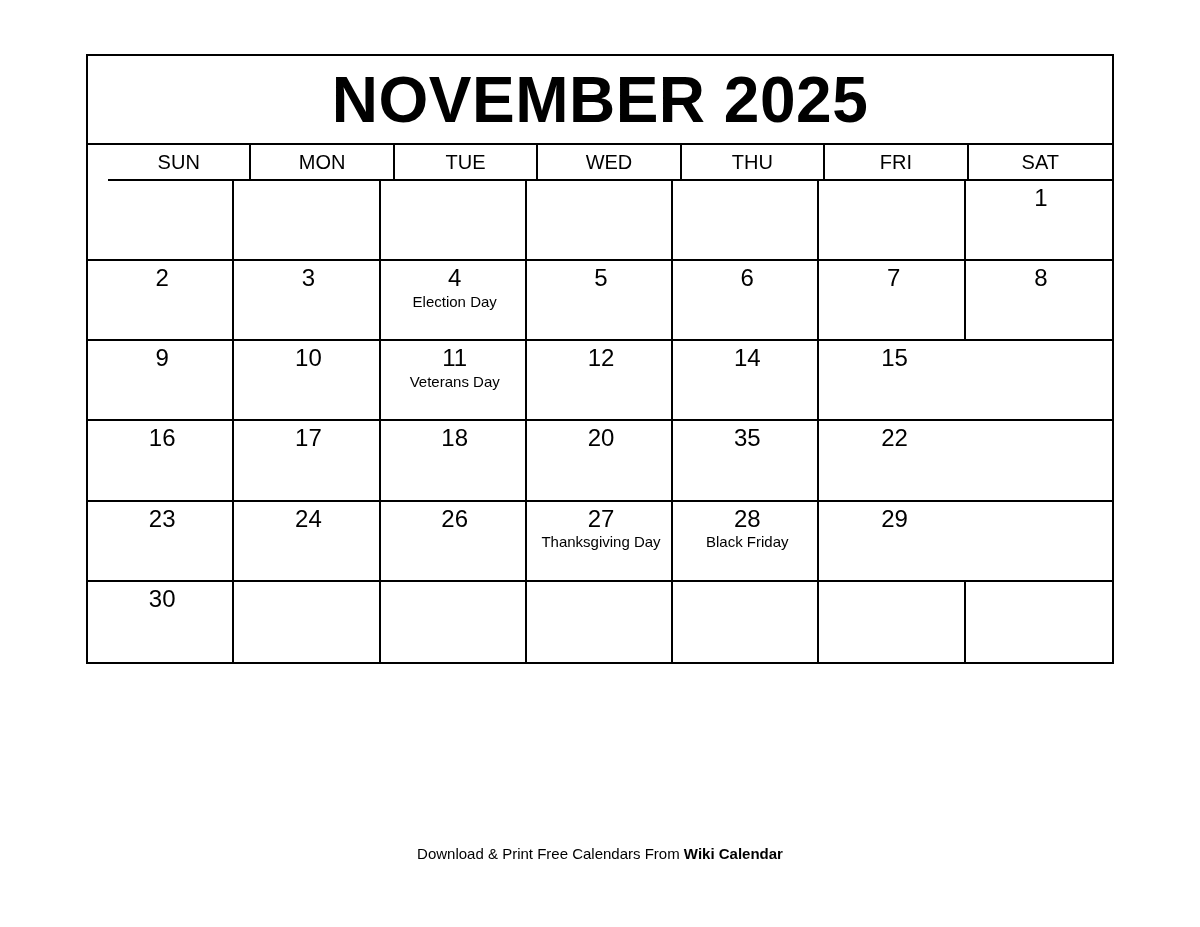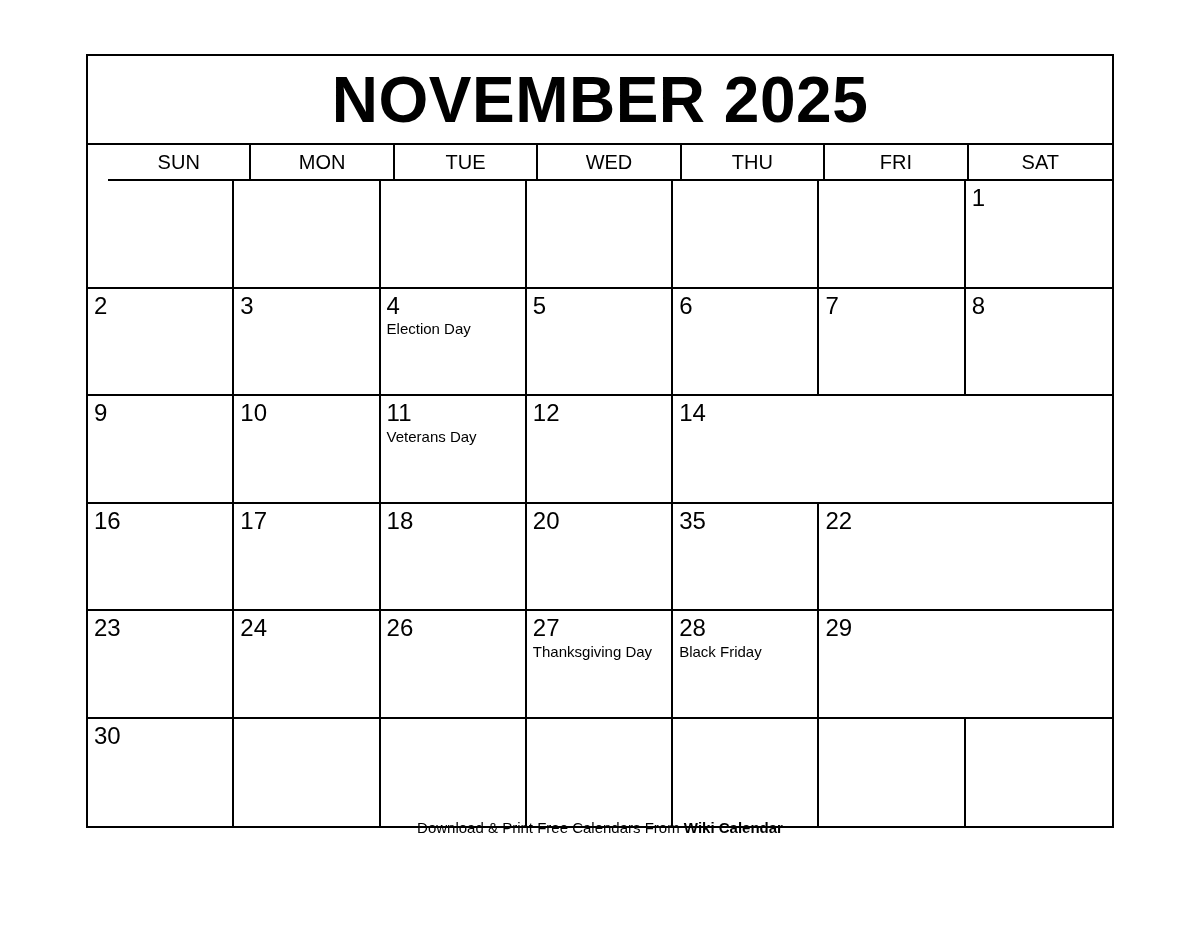--- a/index.html
+++ b/index.html
@@ -10,25 +10,26 @@
     font-family: "Liberation Sans", sans-serif;
     color: #000000;
     overflow: hidden;
     position: relative;
   }
   .calendar {
     position: absolute;
     left: 86px;
     top: 54px;
     width: 1028px;
-    height: 774px;
+    height: 610px;
     border: 2px solid #000000;
     background: #ffffff;
     display: flex;
     flex-direction: column;
+    text-align: center;
   }
   .title-box {
     height: 89px;
     border-bottom: 2px solid #000000;
     display: flex;
     align-items: center;
     justify-content: center;
   }
   .title-text {
     font-size: 64px;
@@ -73,21 +74,21 @@
     line-height: 1.15;
   }
   .holiday-label {
     font-size: 15px;
     line-height: 1.25;
     margin-top: 1px;
     white-space: nowrap;
   }
   .footer {
     position: absolute;
-    top: 819px;
+    top: 845px;
     left: 0;
     width: 1200px;
     text-align: center;
     font-size: 15px;
   }
   .footer b { font-weight: bold; }
 </style>
 </head>
 <body>
 
@@ -162,20 +163,23 @@
         <div class="day-cell">
           <div class="day-number">11</div>
           <div class="holiday-label">Veterans Day</div>
         </div>
         <div class="day-cell">
           <div class="day-number">12</div>
         </div>
         <div class="day-cell">
           <div class="day-number">14</div>
         </div>
+        <div class="day-cell">
+          <div class="day-number">15</div>
+        </div>
       </div>
       <div class="week-row">
         <div class="day-cell">
           <div class="day-number">16</div>
         </div>
         <div class="day-cell">
           <div class="day-number">17</div>
         </div>
         <div class="day-cell">
           <div class="day-number">18</div>

